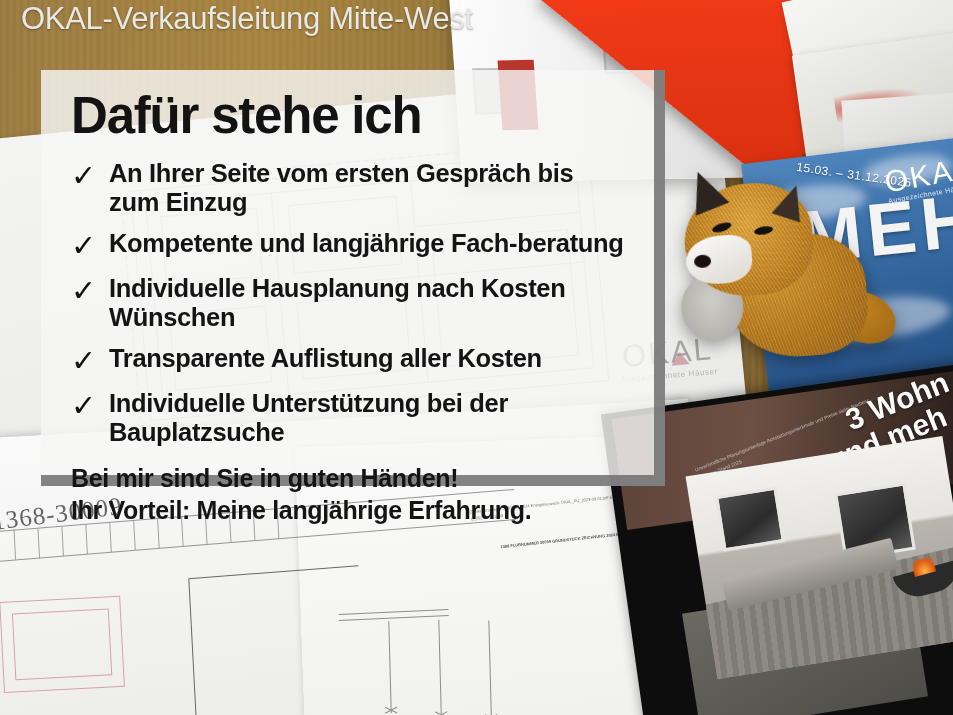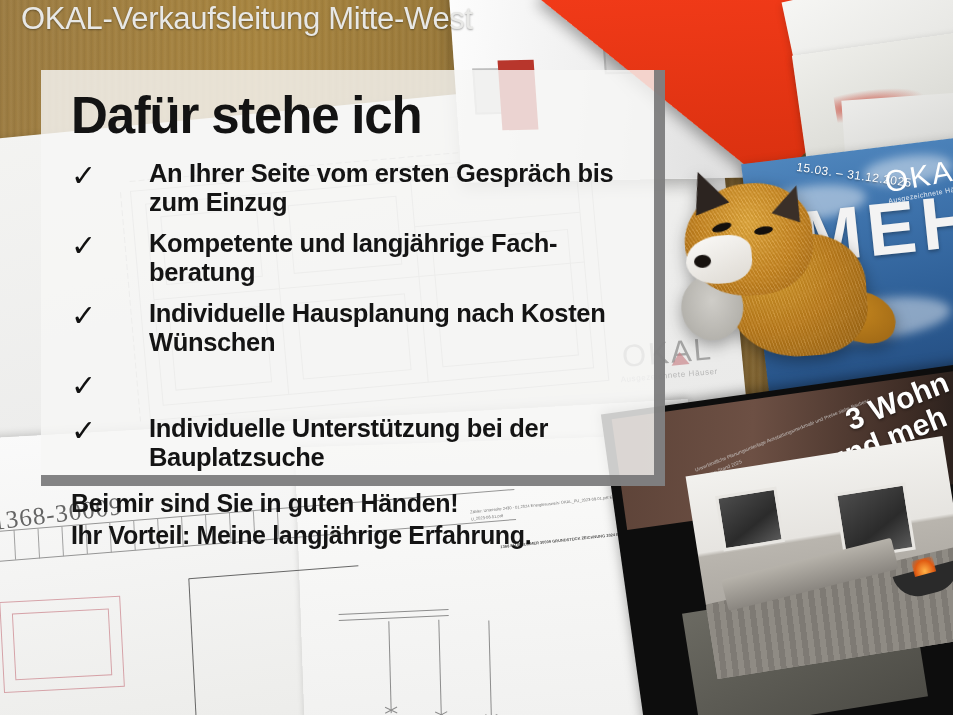--- a/index.html
+++ b/index.html
@@ -502,21 +502,20 @@
     margin-top: 2px;
     font-family: "DejaVu Sans", sans-serif;
   }
   .bullet-text {
     font-size: 25.5px;
     font-weight: bold;
     color: #141414;
     line-height: 1.12;
     letter-spacing: -.35px;
     max-width: 520px;
-    margin-left: 40px;
   }
 
   .closing {
     margin: 16px 0 0 14px;
     font-size: 25px;
     font-weight: bold;
     color: #141414;
     line-height: 1.28;
     letter-spacing: -.35px;
   }
@@ -676,20 +675,21 @@
         <li class="bullet">
           <span class="check-icon">✓</span>
           <span class="bullet-text">Kompetente und langjährige Fach-beratung</span>
         </li>
         <li class="bullet">
           <span class="check-icon">✓</span>
           <span class="bullet-text">Individuelle Hausplanung nach Kosten Wünschen</span>
         </li>
         <li class="bullet">
           <span class="check-icon">✓</span>
+          <span class="bullet-text">Transparente Auflistung aller Kosten</span>
         </li>
         <li class="bullet">
           <span class="check-icon">✓</span>
           <span class="bullet-text">Individuelle Unterstützung bei der Bauplatzsuche</span>
         </li>
       </ul>
 
       <div class="closing">
         <div>Bei mir sind Sie in guten Händen!</div>
         <div>Ihr Vorteil: Meine langjährige Erfahrung.</div>

